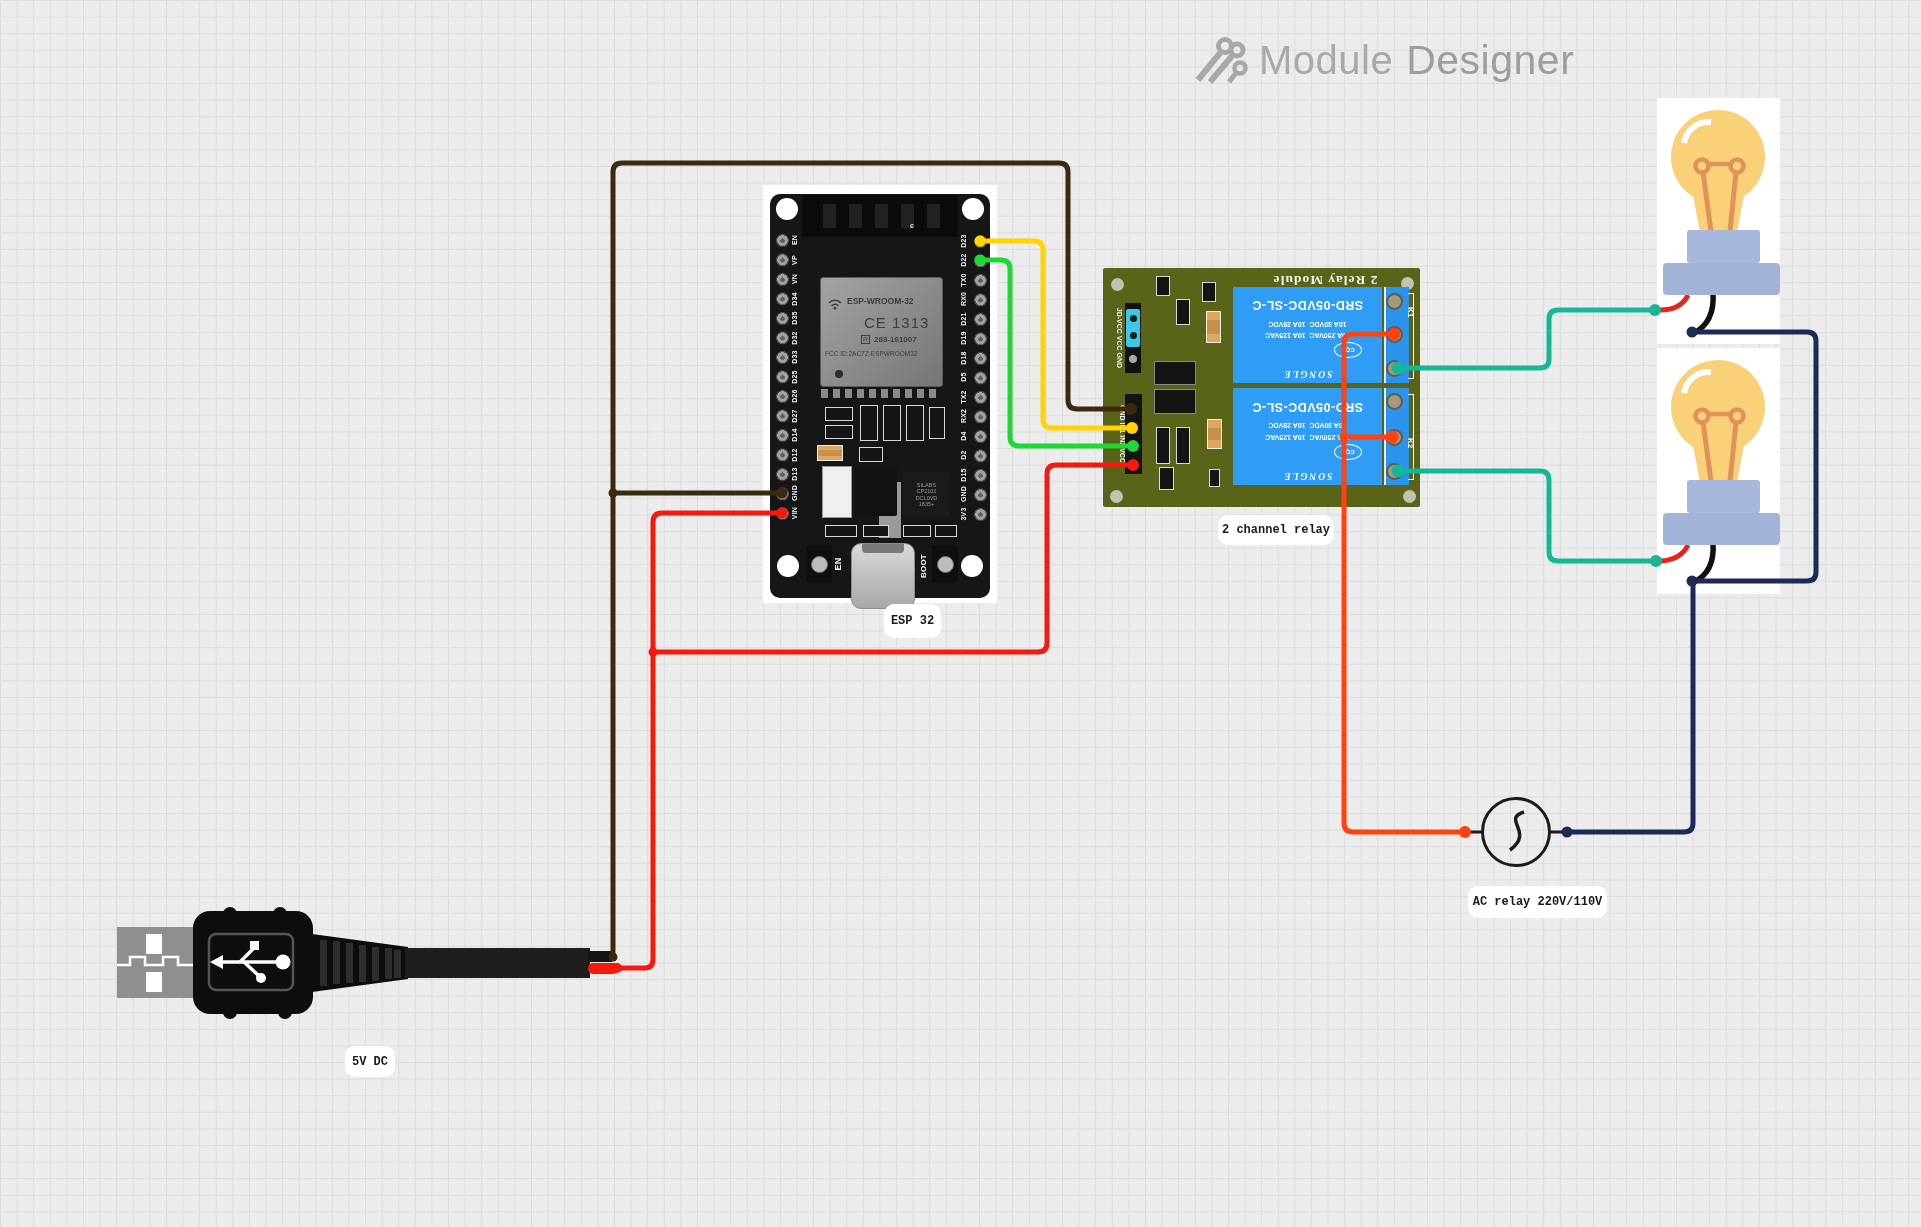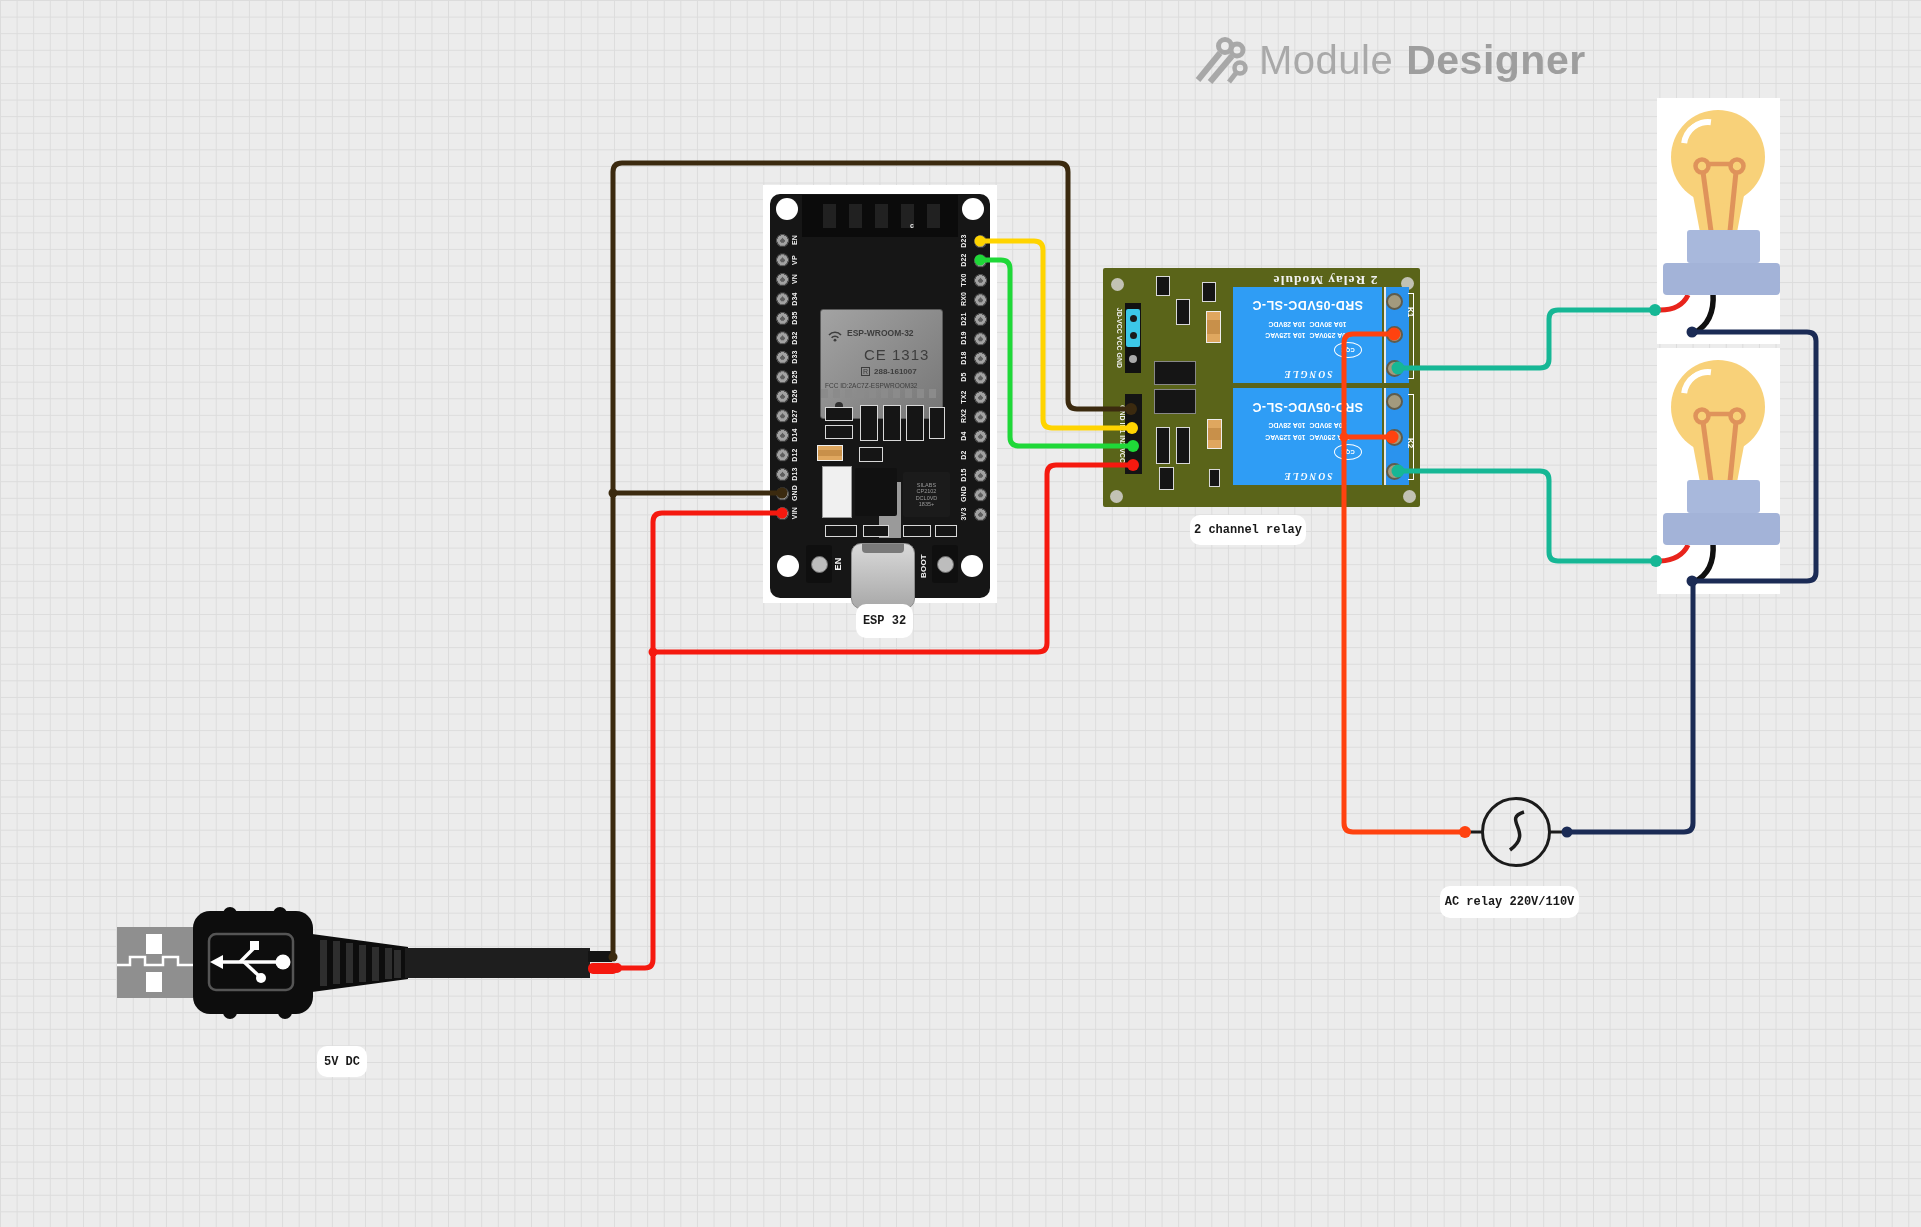--- a/index.html
+++ b/index.html
@@ -1,21 +1,21 @@
 <!DOCTYPE html>
 <html><head>
 <meta charset="utf-8">
 <style>
   html,body{margin:0;padding:0;background:#ececec;font-family:"Liberation Sans",sans-serif;}
   .canvas{position:relative;width:1921px;height:1227px;overflow:hidden;background-color:#ececec;
     background-image:linear-gradient(#dcdcdc 1px,transparent 1px),linear-gradient(90deg,#dcdcdc 1px,transparent 1px);
     background-size:16.6px 16.6px;}
   .abs{position:absolute;}
   .label-box{position:absolute;background:#ffffff;border-radius:10px;display:flex;align-items:center;justify-content:center;
-    font-family:"Liberation Mono",monospace;font-weight:bold;font-size:12px;color:#1a1a1a;white-space:pre;}
+    font-family:"Liberation Mono",monospace;font-weight:bold;font-size:12px;color:#1a1a1a;white-space:pre;margin-left:28px;}
   .pin-label{position:absolute;width:26px;height:10px;line-height:10px;text-align:center;font-size:7px;font-weight:bold;
     color:#f2f2f2;transform:rotate(-90deg);letter-spacing:0.2px;}
   .rot90{transform:rotate(90deg);}
   .rot180{transform:rotate(180deg);}
   .hole{position:absolute;border-radius:50%;background:#ffffff;}
   .pinstrip{position:absolute;width:13px;background-image:radial-gradient(circle 6.5px at 6.5px 6.5px,#5f5f5f 0 2.2px,#a2a2a2 2.2px 5.2px,#4e4e4e 5.2px 6.3px,transparent 6.6px);
     background-size:13px 19.5px;background-repeat:repeat-y;}
   .smd{position:absolute;background:#151515;border:1px solid #d8d8d8;}
   .tan{position:absolute;border:1px solid #eeeeee;background:linear-gradient(180deg,#dfa75f 0 28%,#c8904a 28% 72%,#dfa75f 72%);}
   .relay-unit{position:absolute;left:130px;width:149px;height:96px;background:#2f9df5;}
@@ -23,21 +23,21 @@
   .relay-model{position:absolute;top:71px;width:100%;text-align:center;font-size:12.5px;font-weight:bold;letter-spacing:0.5px;}
   .relay-rating{position:absolute;width:100%;text-align:center;font-size:7px;font-weight:bold;white-space:pre;}
   .relay-brand{position:absolute;top:4px;width:100%;text-align:center;font-family:"Liberation Serif",serif;
     font-style:italic;font-weight:bold;font-size:9.5px;letter-spacing:2px;}
   .cqc{position:absolute;left:20px;top:25px;width:26px;height:14px;border:1.5px solid #fff;border-radius:50%;
     font-size:6px;font-weight:bold;display:flex;align-items:center;justify-content:center;}
   .term{position:absolute;width:17px;height:17px;border-radius:50%;background:#a39a7e;border:2px solid #5f5c4c;box-sizing:border-box;}
   .btn{position:absolute;width:26px;height:38px;background:#0f0f0f;border-radius:3px;}
   .btn .cap{position:absolute;left:5px;top:11px;width:15px;height:15px;border-radius:50%;background:#bdbdbd;border:1px solid #6f6f6f;}
   .logo-text{font-size:40px;color:#a9a9a9;letter-spacing:0.5px;}
-  .logo-bold{font-weight:bold;font-size:41px;color:#9e9e9e;}
+  .logo-bold{font-weight:normal;font-size:41px;color:#9e9e9e;}
 </style>
 </head>
 <body>
 
 <div class="canvas">
 
   <div class="abs" style="left:1195px;top:34px;display:flex;align-items:center;">
     <svg width="54" height="52" viewBox="0 0 54 52" style="margin-right:10px;">
       <g stroke="#a8a8a8" fill="none">
         <line x1="3" y1="46" x2="25" y2="19" stroke-width="6"></line>
@@ -100,21 +100,21 @@
       <div class="abs" style="left:8px;top:9px;width:140px;height:24px;background-image:repeating-linear-gradient(90deg,transparent 0 13px,#212121 13px 26px);"></div>
       <span class="abs" style="left:108px;top:27px;font-size:7px;color:#e8e8e8;font-weight:bold;">c</span>
     </div>
 
     <div class="hole" style="left:13px;top:13px;width:22px;height:22px;"></div>
     <div class="hole" style="left:199px;top:13px;width:22px;height:22px;"></div>
     <div class="hole" style="left:14px;top:370px;width:22px;height:22px;"></div>
     <div class="hole" style="left:198px;top:370px;width:22px;height:22px;"></div>
 
     <div class="abs" style="left:57px;top:92px;width:123px;height:110px;border-radius:3px;
-         background:linear-gradient(135deg,#a3a3a3,#767676);border:1px solid #5a5a5a;box-sizing:border-box;color:#3d3d3d;margin-top:32px;">
+         background:linear-gradient(135deg,#a3a3a3,#767676);border:1px solid #5a5a5a;box-sizing:border-box;color:#3d3d3d;">
       <svg class="abs" style="left:5px;top:16px;" width="18" height="18" viewBox="0 0 18 18">
         <g stroke="#3d3d3d" fill="none" stroke-width="1.6">
           <path d="M3 9 A8 8 0 0 1 15 9"></path>
             <path d="M5.6 11.8 A4.6 4.6 0 0 1 12.4 11.8"></path>
         </g>
           <circle cx="9" cy="14.2" r="1.4" fill="#3d3d3d"></circle>
       </svg>
       <span class="abs" style="left:26px;top:18px;font-size:8.5px;font-weight:bold;">ESP-WROOM-32</span>
       <span class="abs" style="left:43px;top:36px;font-size:15px;letter-spacing:1px;">CE 1313</span>
       <span class="abs" style="left:40px;top:57px;font-size:7px;border:1px solid #3d3d3d;padding:0 1px;">R</span>

